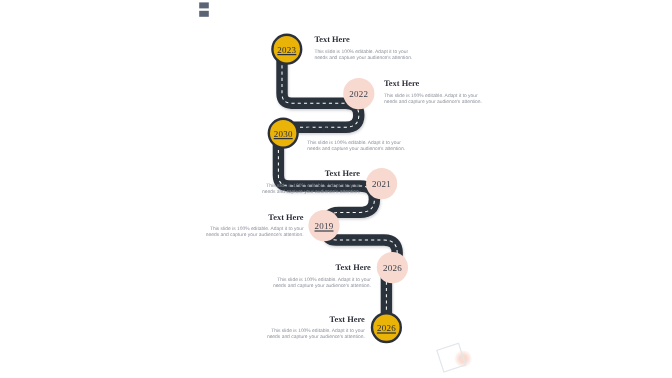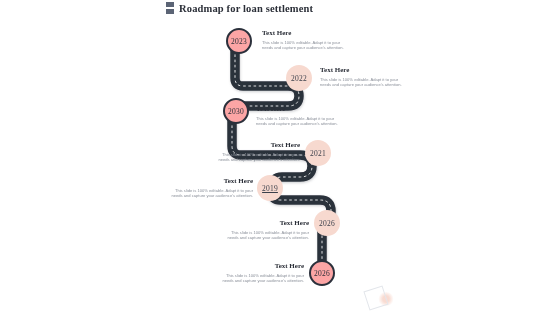--- a/index.html
+++ b/index.html
@@ -75,22 +75,23 @@
     display: flex;
     align-items: center;
     justify-content: center;
     box-sizing: border-box;
     font-family: "Liberation Serif", serif;
     font-size: 7.5px;
     letter-spacing: 0.2px;
     color: #2b2f38;
   }
   .marker.dark-ring {
-    background: #fca5a5;
+    background: #eab308;
     border: 2.6px solid #2b303b;
+    text-decoration: underline;
   }
   .marker.peach {
     background: #f7d9cf;
     border: none;
     color: #3a3f4a;
   }
   .marker.peach .glow {
     position: absolute;
     left: -3px; top: -3px;
     width: 32px; height: 32px;
@@ -144,21 +145,20 @@
 </head>
 <body>
 
 <div id="slide">
 
   <div id="title-bar">
     <div id="title-icon">
       <span class="sq a"></span>
       <span class="sq b"></span>
     </div>
-    <div id="page-title">Roadmap for loan settlement</div>
   </div>
 
   <svg id="road-svg" viewBox="0 0 560 315">
     <defs>
       <filter id="softShadow" x="-30%" y="-30%" width="160%" height="160%">
         <feDropShadow dx="0.6" dy="1.2" stdDeviation="1.1" flood-color="#5a5f6b" flood-opacity="0.30"></feDropShadow>
       </filter>
     </defs>
 
     <g filter="url(#softShadow)">

